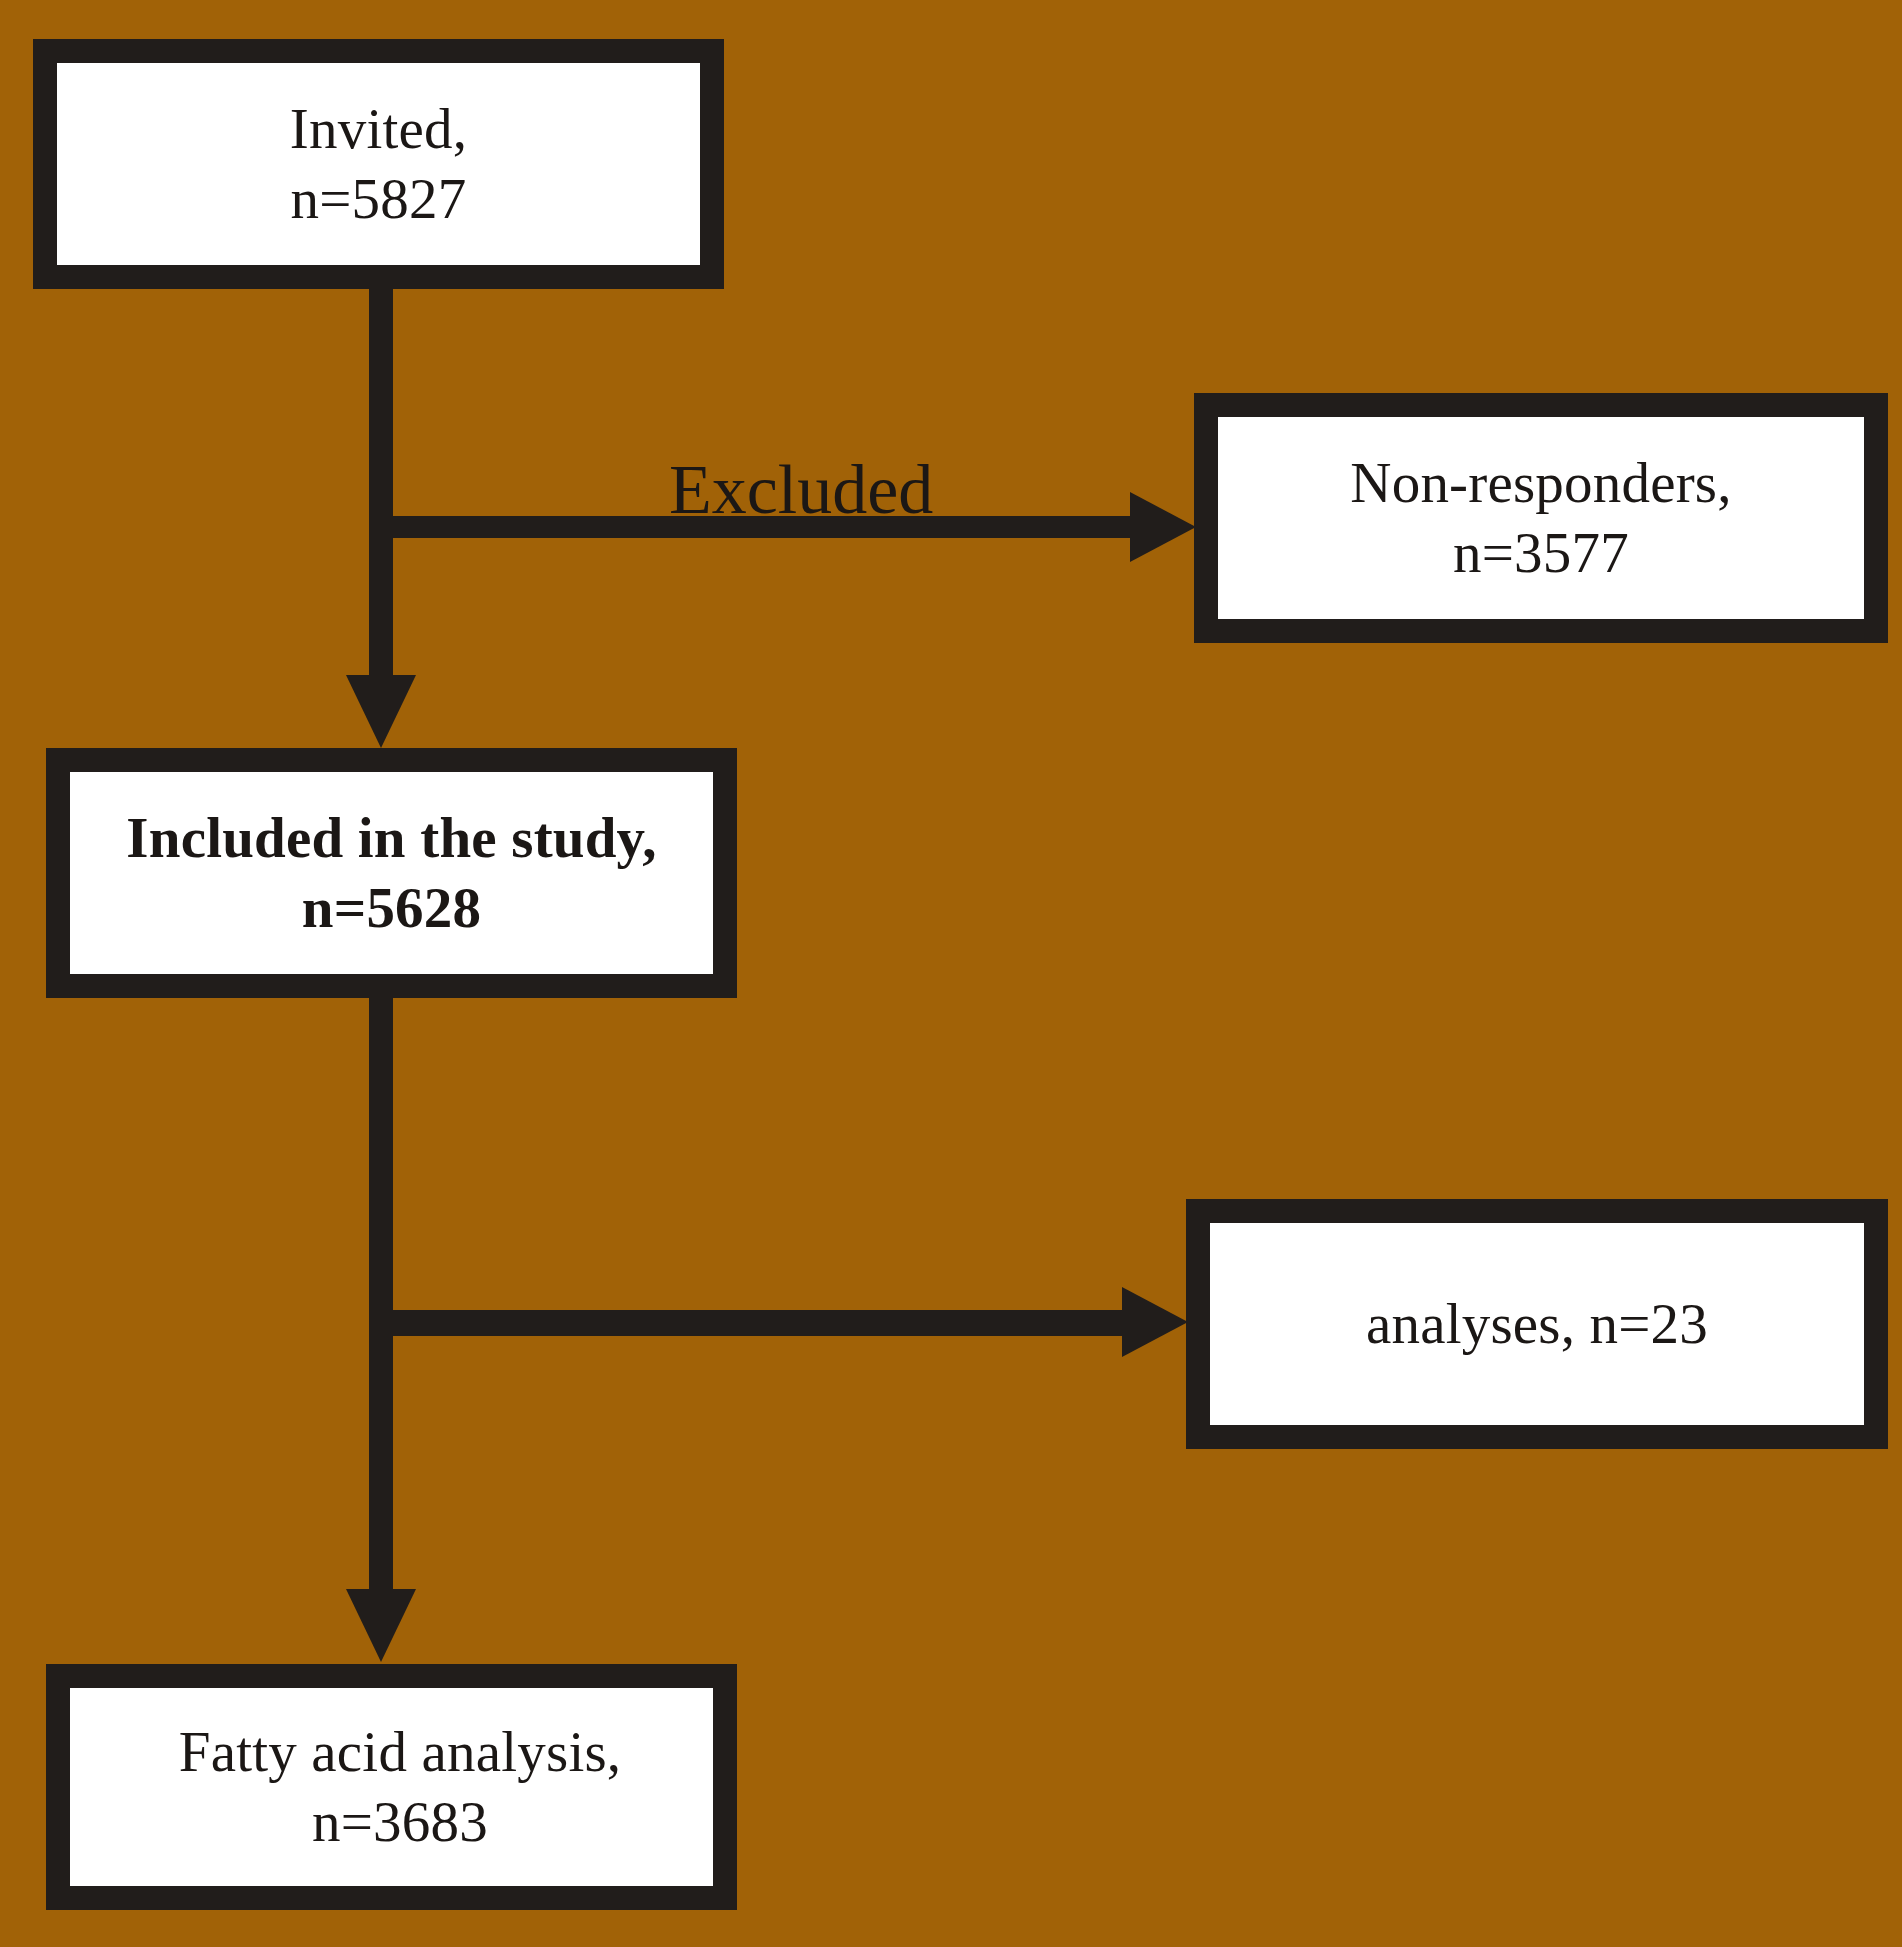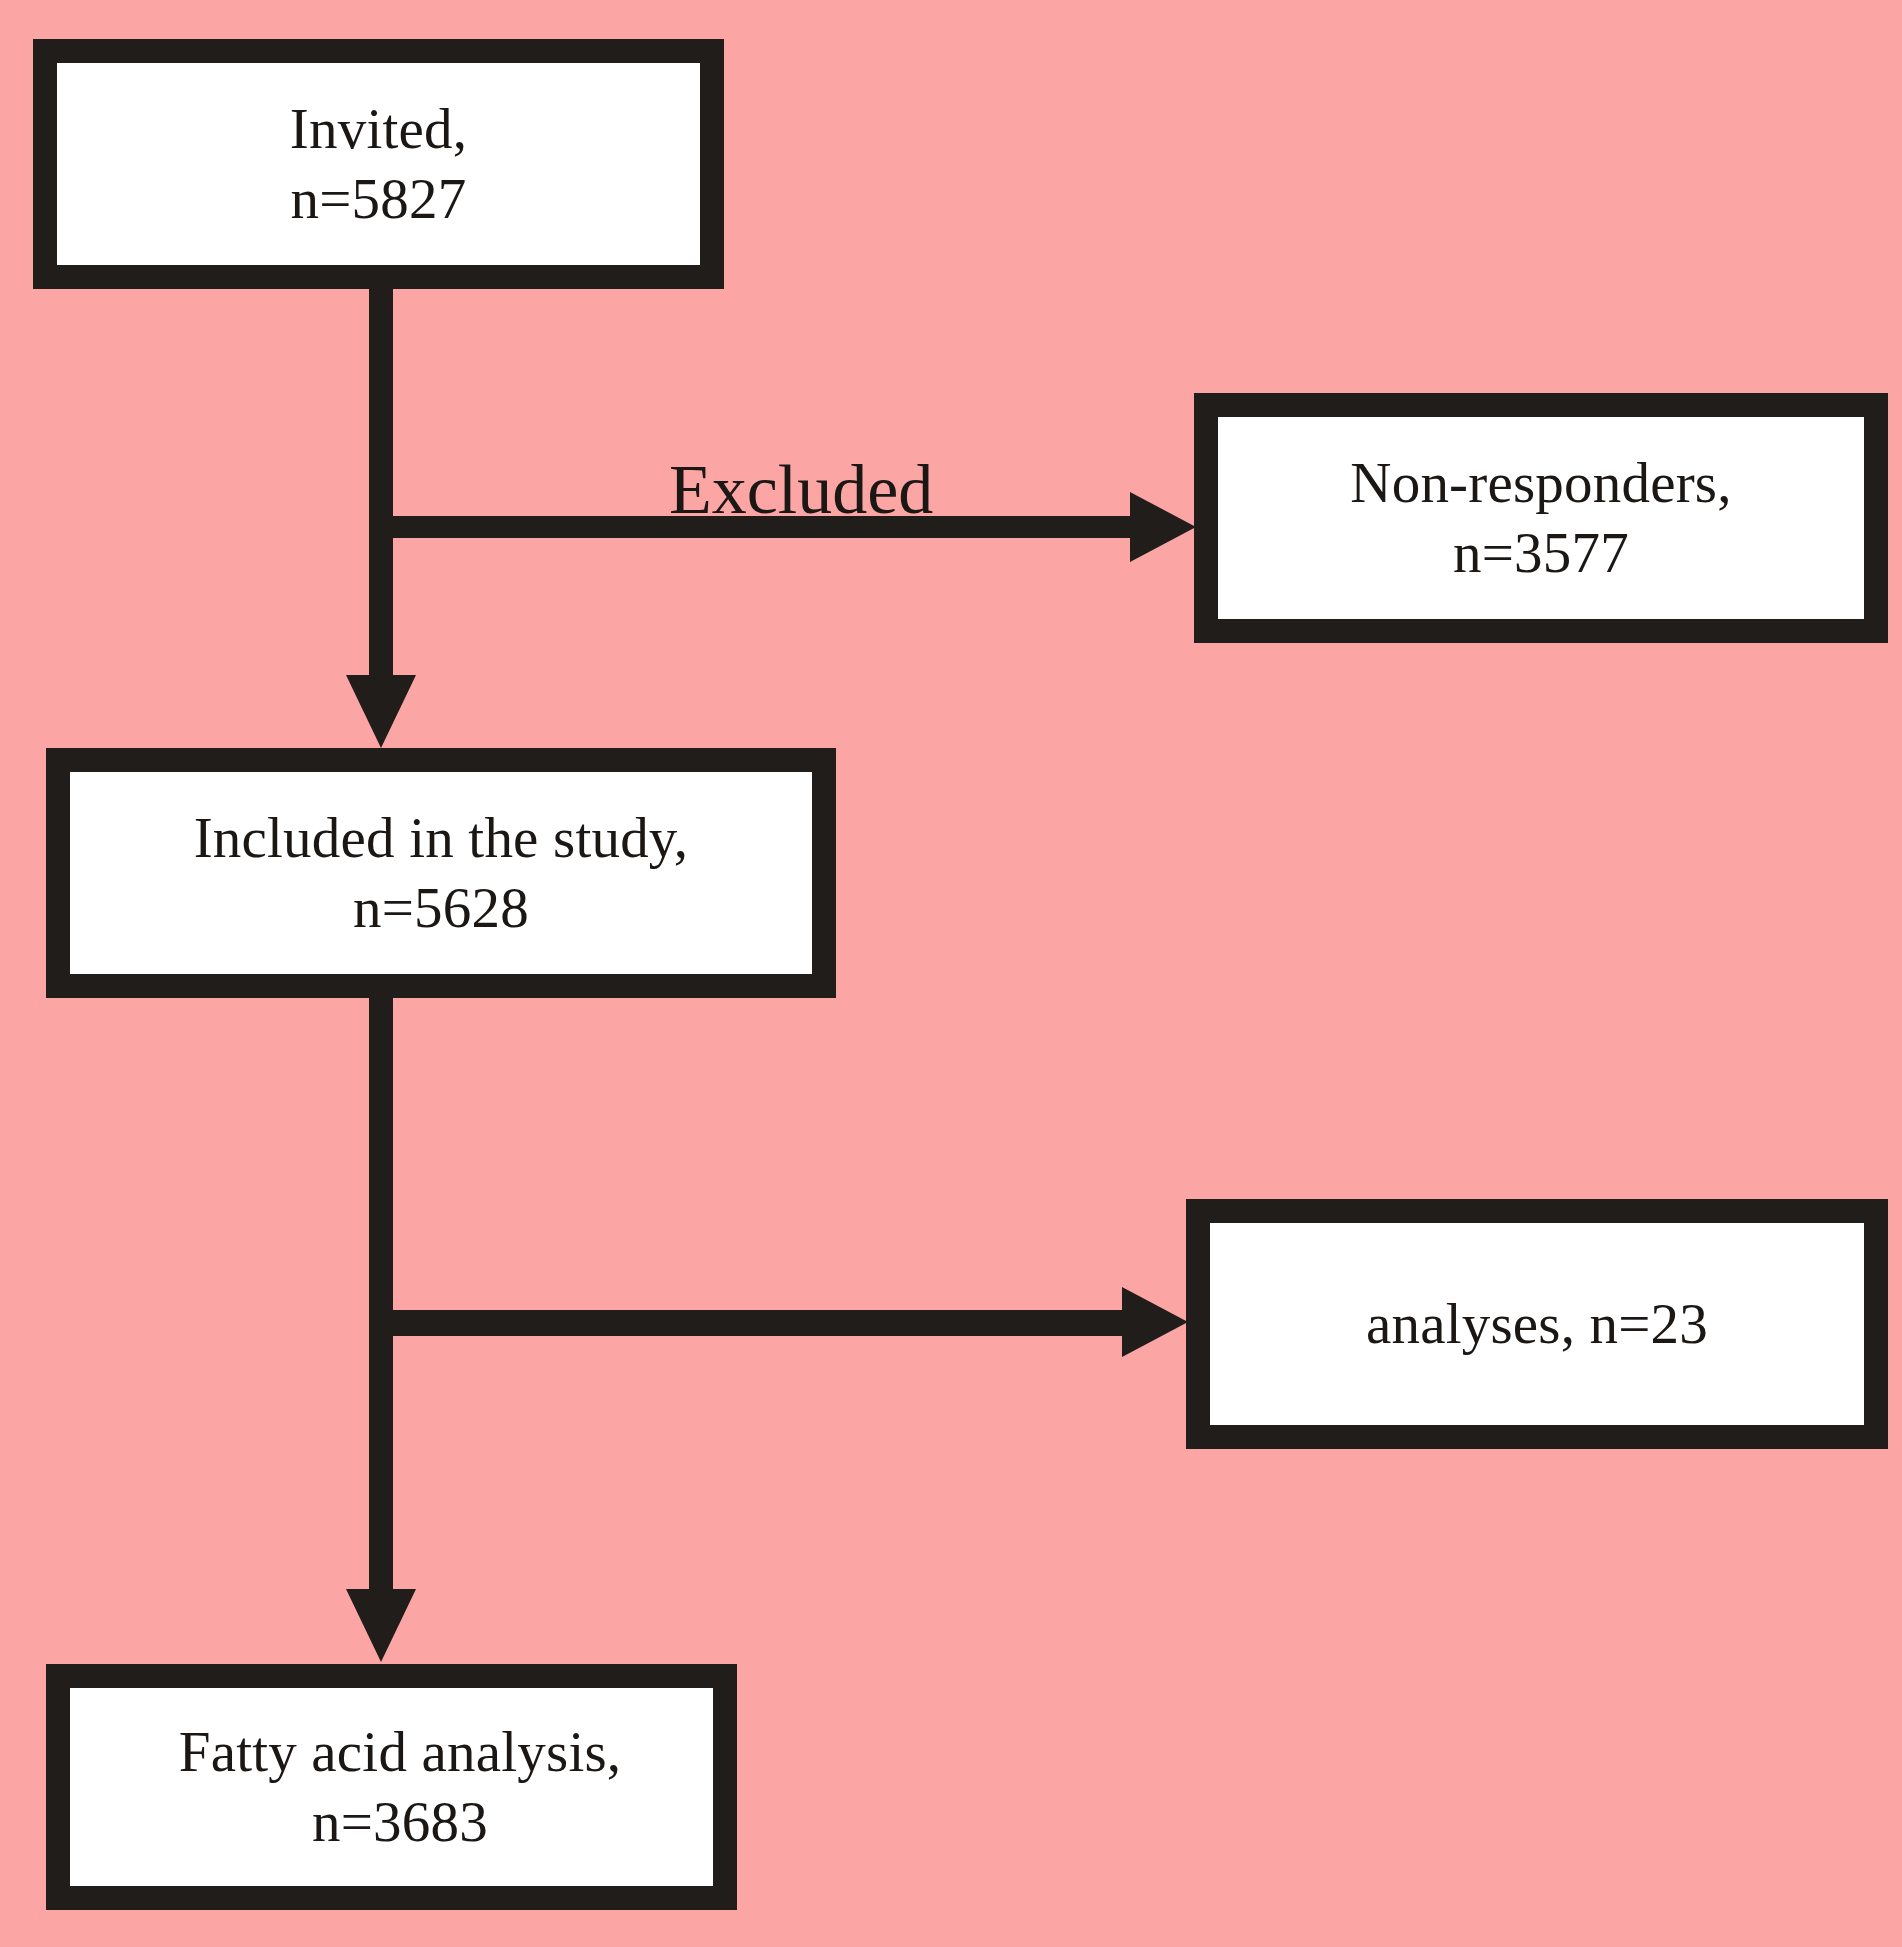--- a/index.html
+++ b/index.html
@@ -4,21 +4,21 @@
 <style>
   html, body {
     margin: 0;
     padding: 0;
     background: #fdfcfa;
   }
   #canvas {
     position: relative;
     width: 1903px;
     height: 1948px;
-    background: #fca5a5;
+    background: #a16207;
     font-family: "Liberation Serif", "DejaVu Serif", serif;
     overflow: hidden;
   }
 
   
   .node {
     position: absolute;
     box-sizing: border-box;
     background: #ffffff;
     border: 24px solid #211d1b;
@@ -29,21 +29,21 @@
     text-align: center;
     color: #1b1715;
     line-height: 1.22;
     font-size: 57px;
     letter-spacing: 0.2px;
   }
   .node .line { display: block; white-space: nowrap; }
 
   #node-invited       { left: 33px;   top: 39px;   width: 691px;  height: 250px; }
   #node-nonresponders { left: 1194px; top: 393px;  width: 694px;  height: 250px; }
-  #node-included      { left: 46px;   top: 748px;  width: 790px;  height: 250px; }
+  #node-included      { left: 46px;   top: 748px;  width: 691px;  height: 250px; font-weight: bold; }
   #node-missing       { left: 1186px; top: 1199px; width: 702px;  height: 250px; }
   #node-final         { left: 46px;   top: 1664px; width: 691px;  height: 246px; padding-left: 17px; }
 
   
   .bar {
     position: absolute;
     background: #211d1b;
   }
   .arrowhead-down {
     position: absolute;

